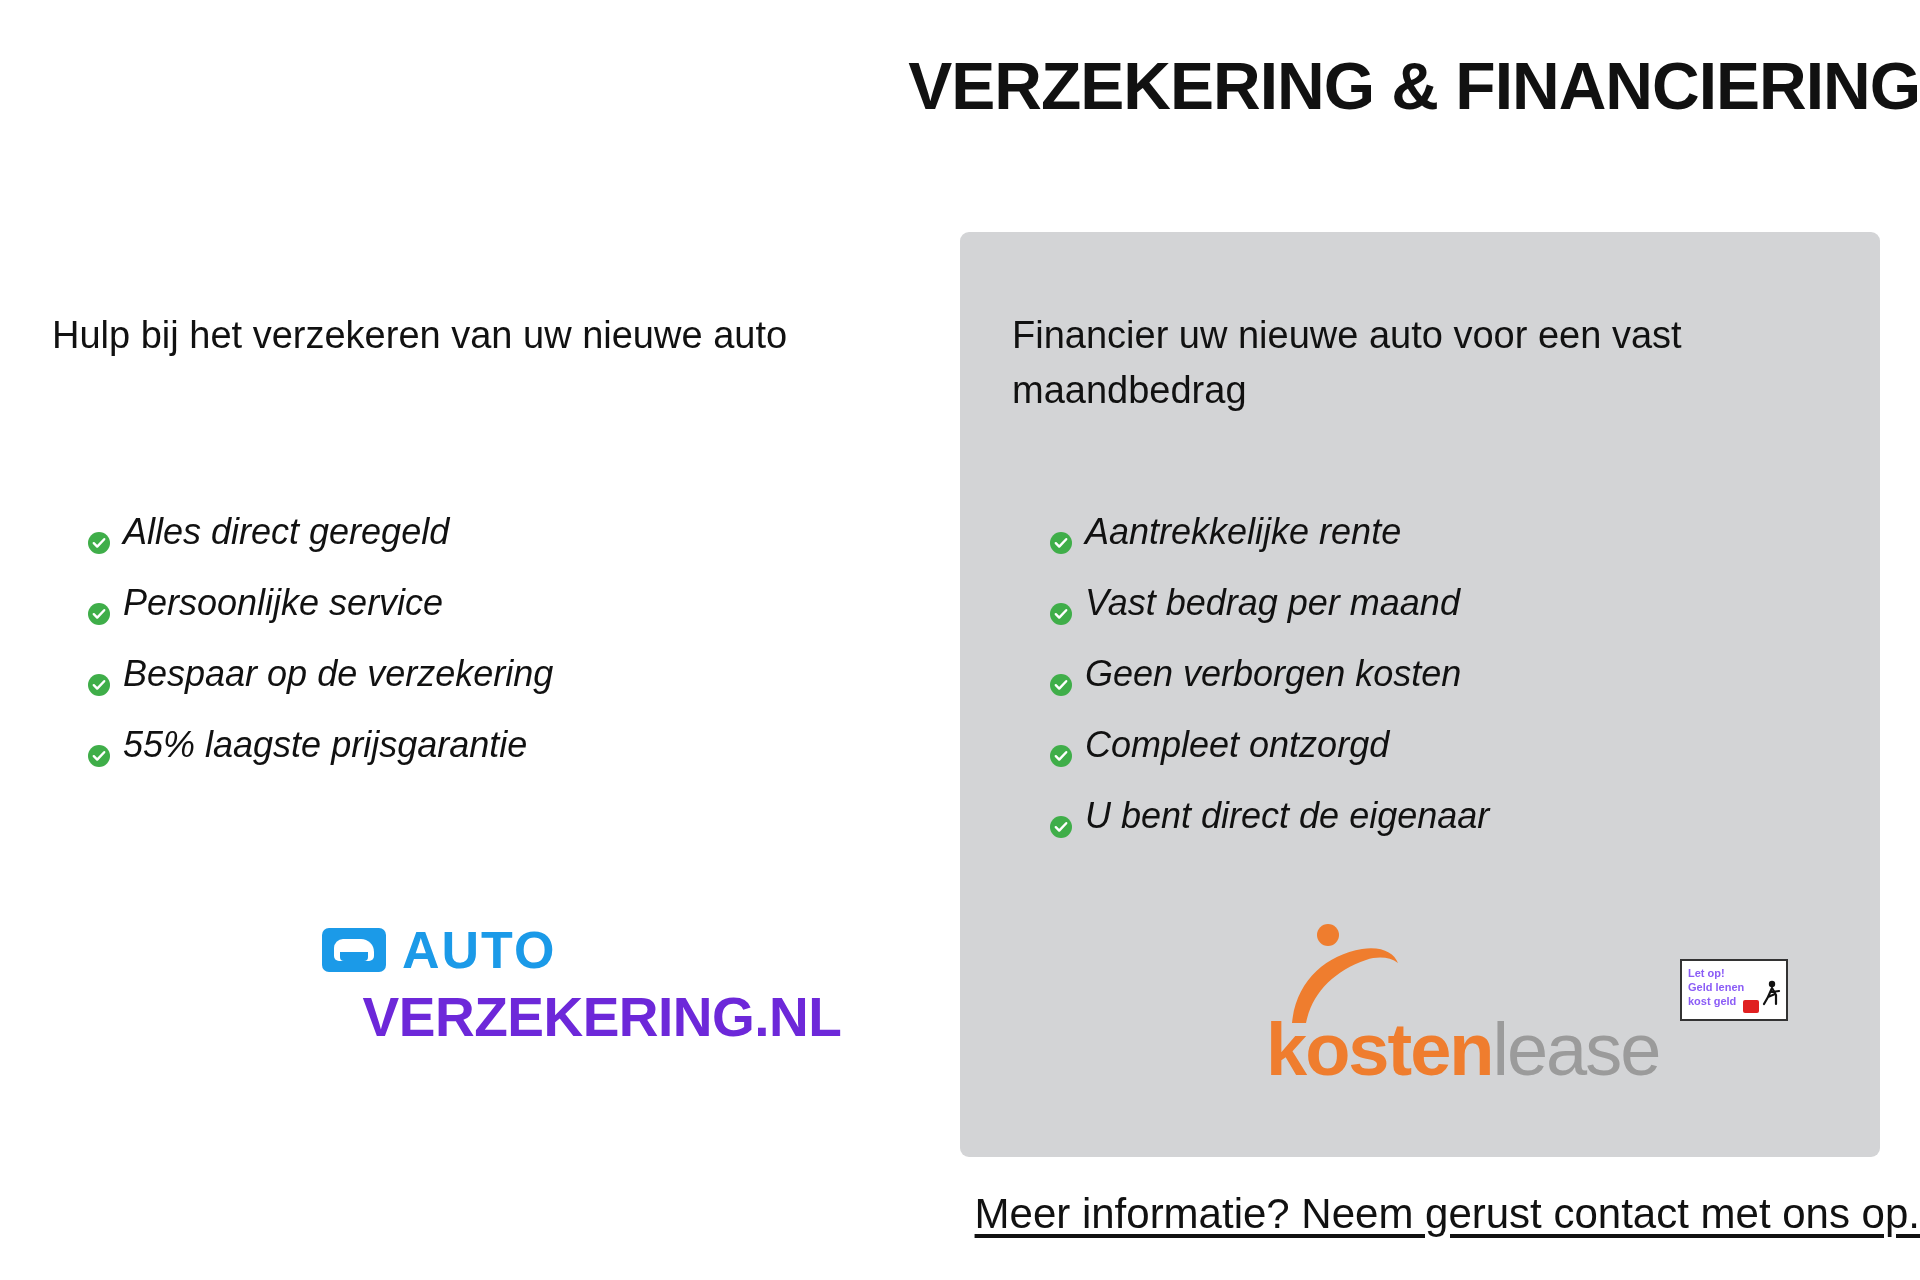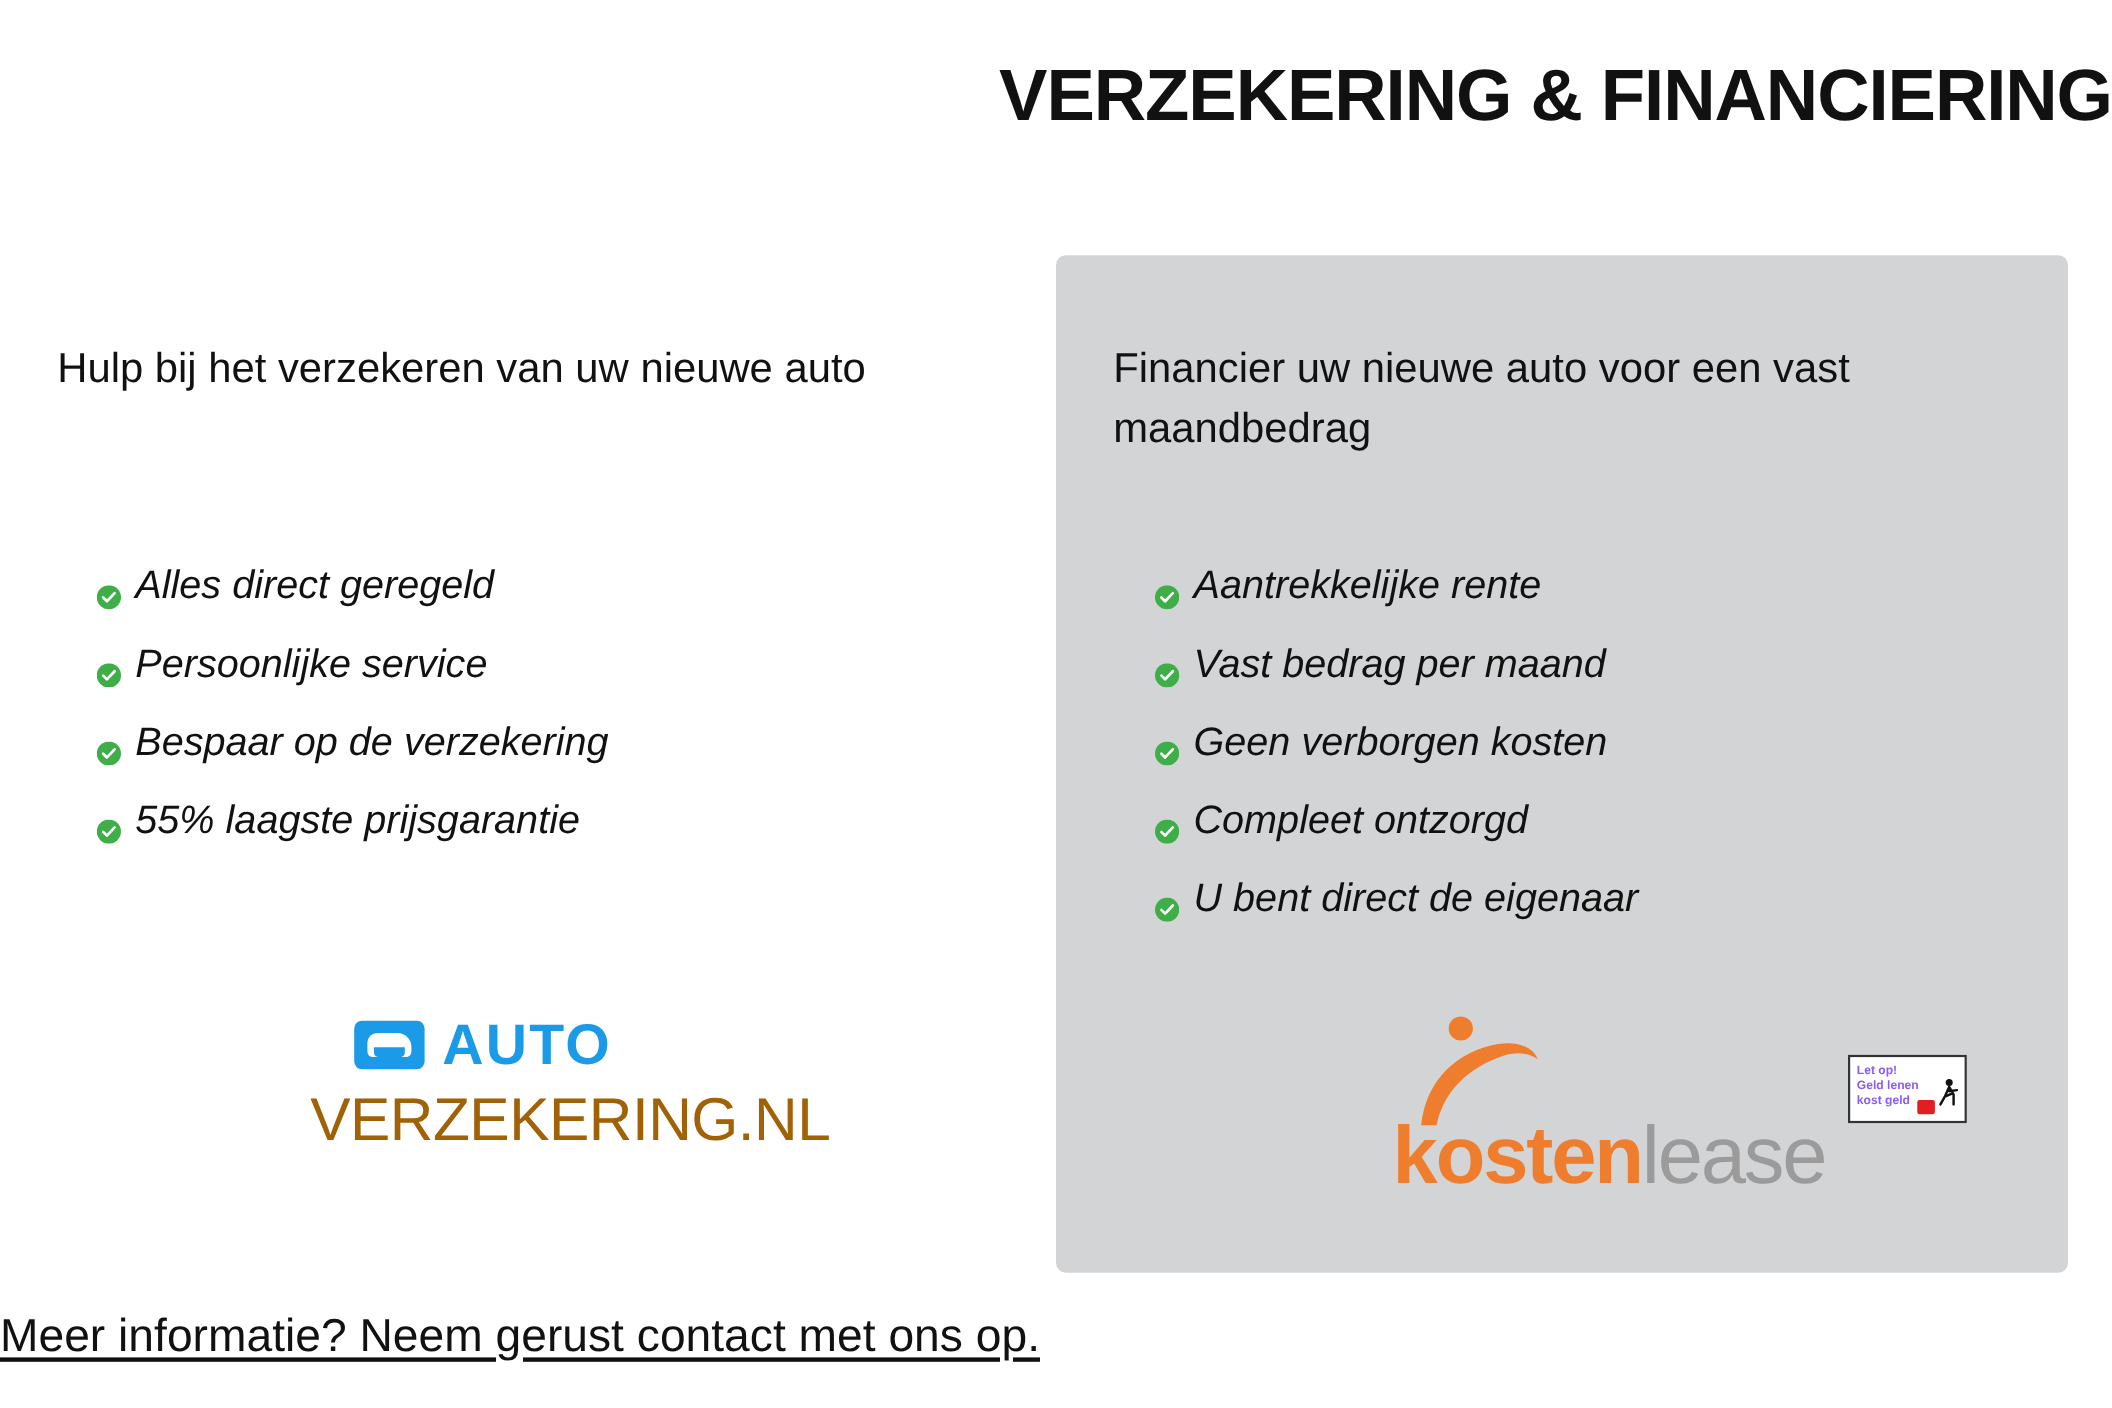--- a/index.html
+++ b/index.html
@@ -155,25 +155,26 @@
   .logo-auto-text {
     font-size: 52px;
     font-weight: 700;
     color: #1b9ae8;
     letter-spacing: 2px;
     line-height: 1;
   }
 
   .logo-verz-text {
     font-size: 55px;
-    font-weight: 400;
-    color: #a16207;
+    font-weight: 700;
+    color: #6d28d9;
     letter-spacing: -0.5px;
     line-height: 1;
     margin-top: 12px;
+    text-align: center;
   }
 
   
   .logo-royaal {
     position: absolute;
     top: 705px;
     left: 300px;
     width: 560px;
     height: 150px;
     display: flex;
@@ -228,21 +229,21 @@
     background: #e02020;
     border-radius: 2px;
   }
 
   
   .footer-link {
     position: absolute;
     bottom: 42px;
     left: 0;
     width: 1920px;
-    text-align: left;
+    text-align: right;
     font-size: 42px;
     font-weight: 500;
     color: #111111;
     text-decoration: underline;
     text-underline-offset: 6px;
     cursor: pointer;
     white-space: nowrap;
   }
 </style>
 </head>

